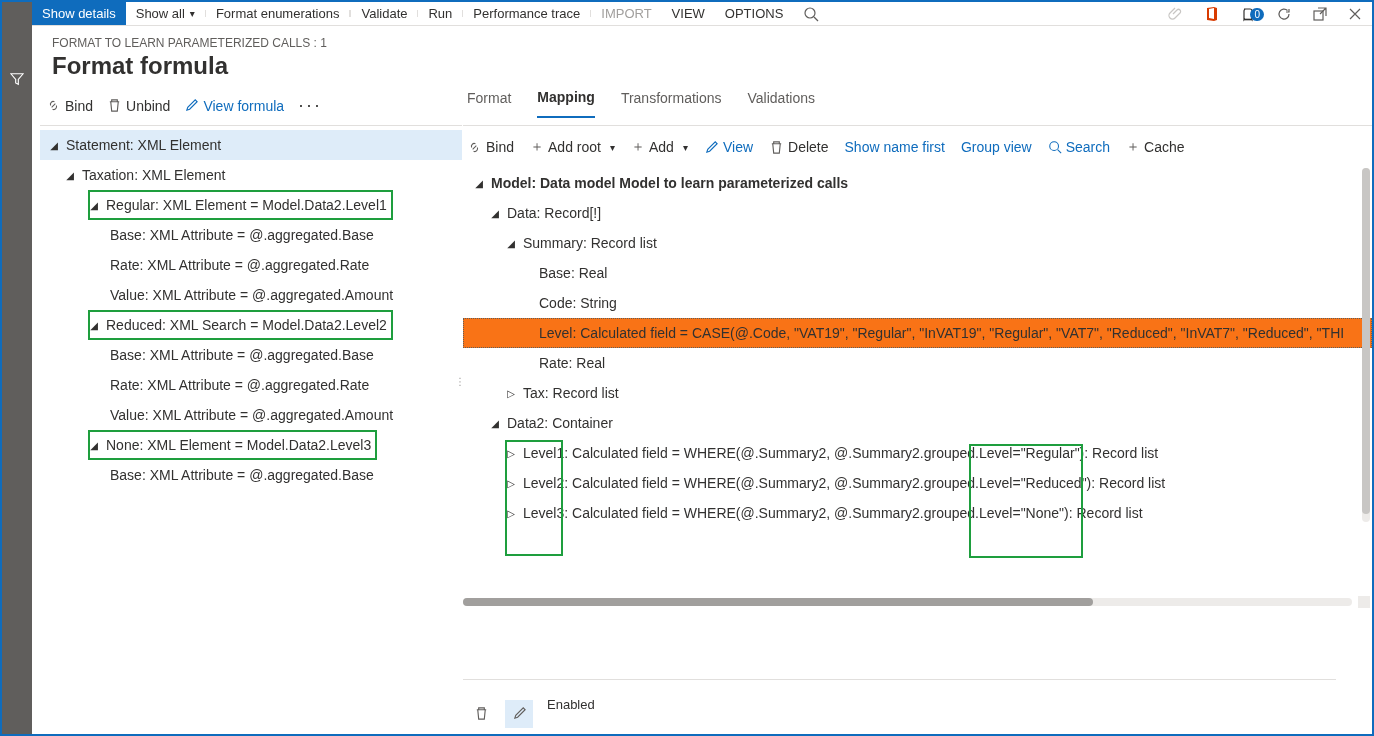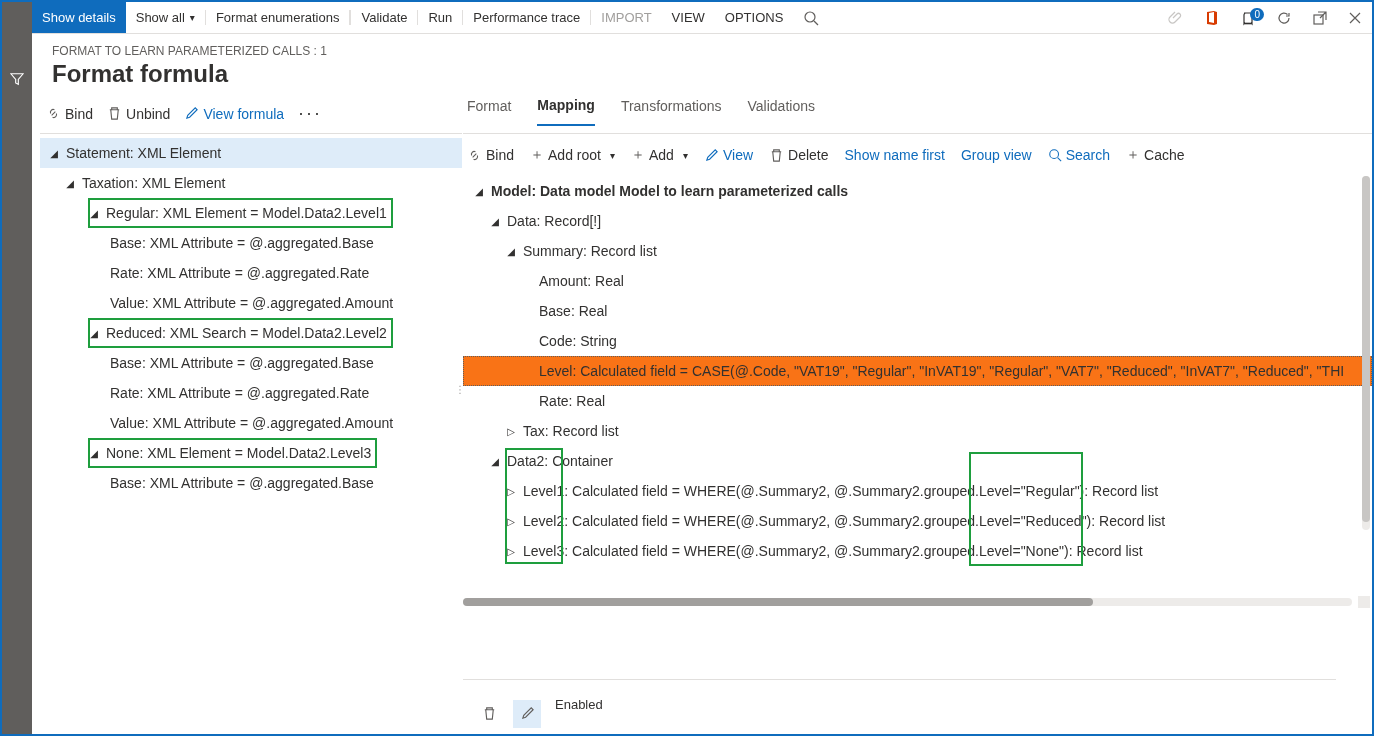--- a/index.html
+++ b/index.html
@@ -5,21 +5,21 @@
   * { box-sizing: border-box; margin: 0; padding: 0; }
   html,body { width:1374px; height:736px; font-family:"Segoe UI",Arial,sans-serif; font-size:13px; color:#323130; background:#fff; overflow:hidden; }
   body { border:2px solid #0f6cbd; display:flex; }
 
   .left-rail { width:30px; background:#605e5c; display:flex; flex-direction:column; align-items:center; padding-top:70px; }
   .left-rail .ic { color:#fff; font-size:14px; }
 
   .main { flex:1; display:flex; flex-direction:column; }
 
   
-  .topbar { height:32px; display:flex; align-items:stretch; border-bottom:1px solid #e1dfdd; }
+  .topbar { height:24px; display:flex; align-items:stretch; border-bottom:1px solid #e1dfdd; }
   .topbar .btn { display:flex; align-items:center; padding:0 10px; font-size:13px; color:#323130; background:#fff; cursor:pointer; }
   .topbar .sep { width:1px; background:#e1dfdd; margin:8px 0; }
   .topbar .btn.primary { background:#0f6cbd; color:#fff; }
   .topbar .btn.disabled { color:#a19f9d; }
   .topbar .flex { flex:1; }
   .topbar .ico { padding:0 10px; display:flex; align-items:center; color:#605e5c; font-size:16px; cursor:pointer; position:relative; }
   .chev { font-size:10px; margin-left:5px; }
   .badge { position:absolute; top:6px; right:2px; background:#0f6cbd; color:#fff; border-radius:8px; font-size:10px; padding:0 4px; line-height:13px; }
 
   
@@ -325,24 +325,20 @@
               <span class="tog">◢</span>
               <span class="txt">Data: Record[!]</span>
             </div>
           <div class="rtree-row">
               <span class="ind" style="width:42px"></span>
               <span class="tog">◢</span>
               <span class="txt">Summary: Record list</span>
             </div>
           <div class="rtree-row">
               <span class="ind" style="width:70px"></span>
-              <span class="txt">Amount: Real</span>
-            </div>
-          <div class="rtree-row">
-              <span class="ind" style="width:70px"></span>
               <span class="txt">Base: Real</span>
             </div>
           <div class="rtree-row">
               <span class="ind" style="width:70px"></span>
               <span class="txt">Code: String</span>
             </div>
           <div class="rtree-row sel">
               <span class="ind" style="width:70px"></span>
               <span class="txt">Level: Calculated field = CASE(@.Code, "VAT19", "Regular", "InVAT19", "Regular", "VAT7", "Reduced", "InVAT7", "Reduced", "THI</span>
             </div>
@@ -383,21 +379,21 @@
             <div class="track"></div>
             <div class="thumb"></div>
           </div>
         <div class="hscroll">
             <div class="track"></div>
             <div class="thumb"></div>
             <div class="corner"></div>
           </div>
 
         <div style="position:absolute;left:0;right:20px;bottom:54px" class="row-divider"></div>
-        <div class="bottom-row" style="position:absolute;left:8px;right:0;bottom:4px">
+        <div class="bottom-row" style="position:absolute;left:0;right:0;bottom:4px">
           <div class="sq">
               <svg width="15" height="15" viewBox="0 0 16 16">
                 <path fill="none" stroke="#605e5c" stroke-width="1.2" d="M3 4h10M5 4V2h6v2M4 4l1 10h6l1-10"></path>
               </svg>
             </div>
           <div class="sq sel">
               <svg width="15" height="15" viewBox="0 0 16 16">
                 <path fill="none" stroke="#605e5c" stroke-width="1.2" d="M3 13l1-3 8-8 2 2-8 8-3 1z"></path>
               </svg>
             </div>

